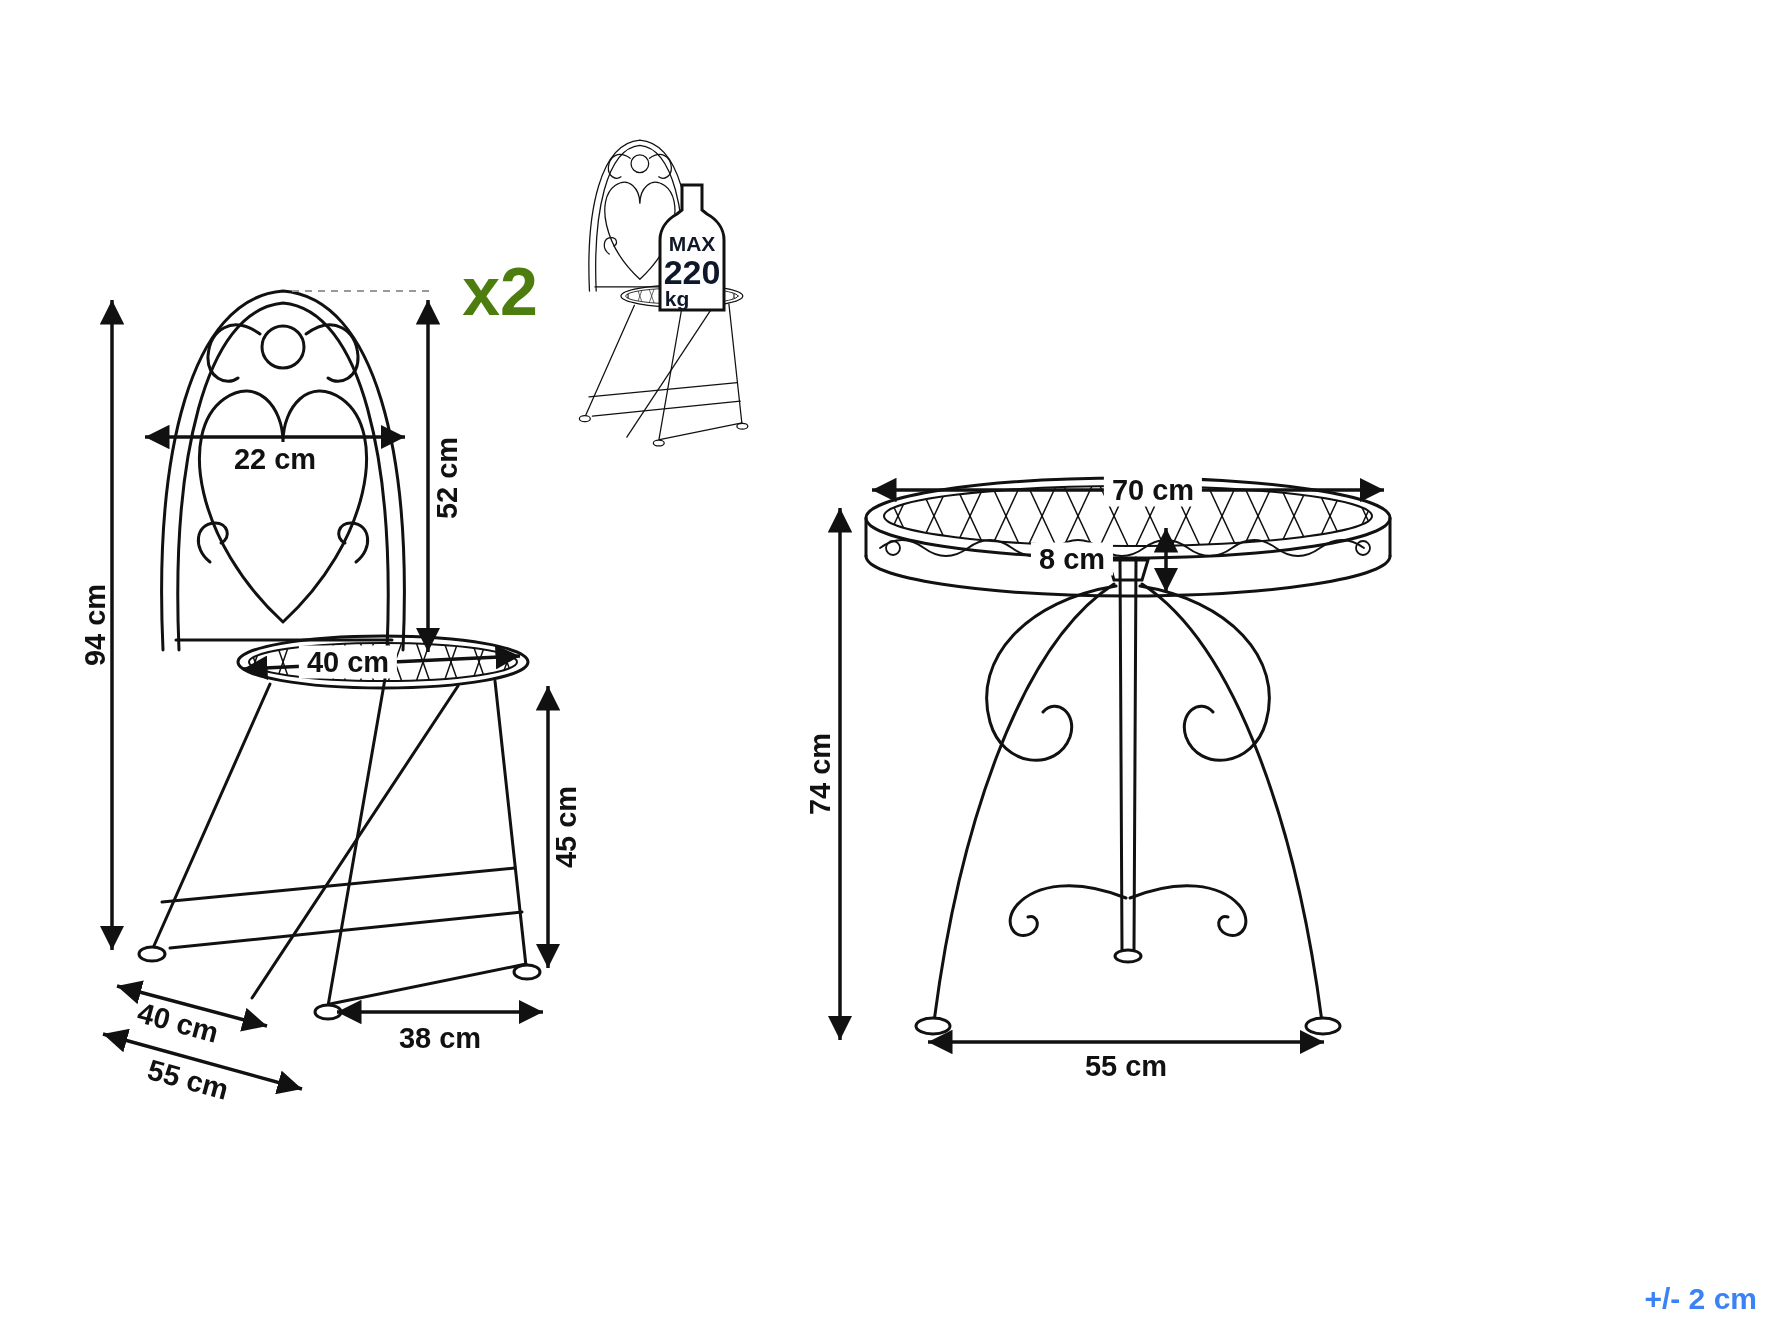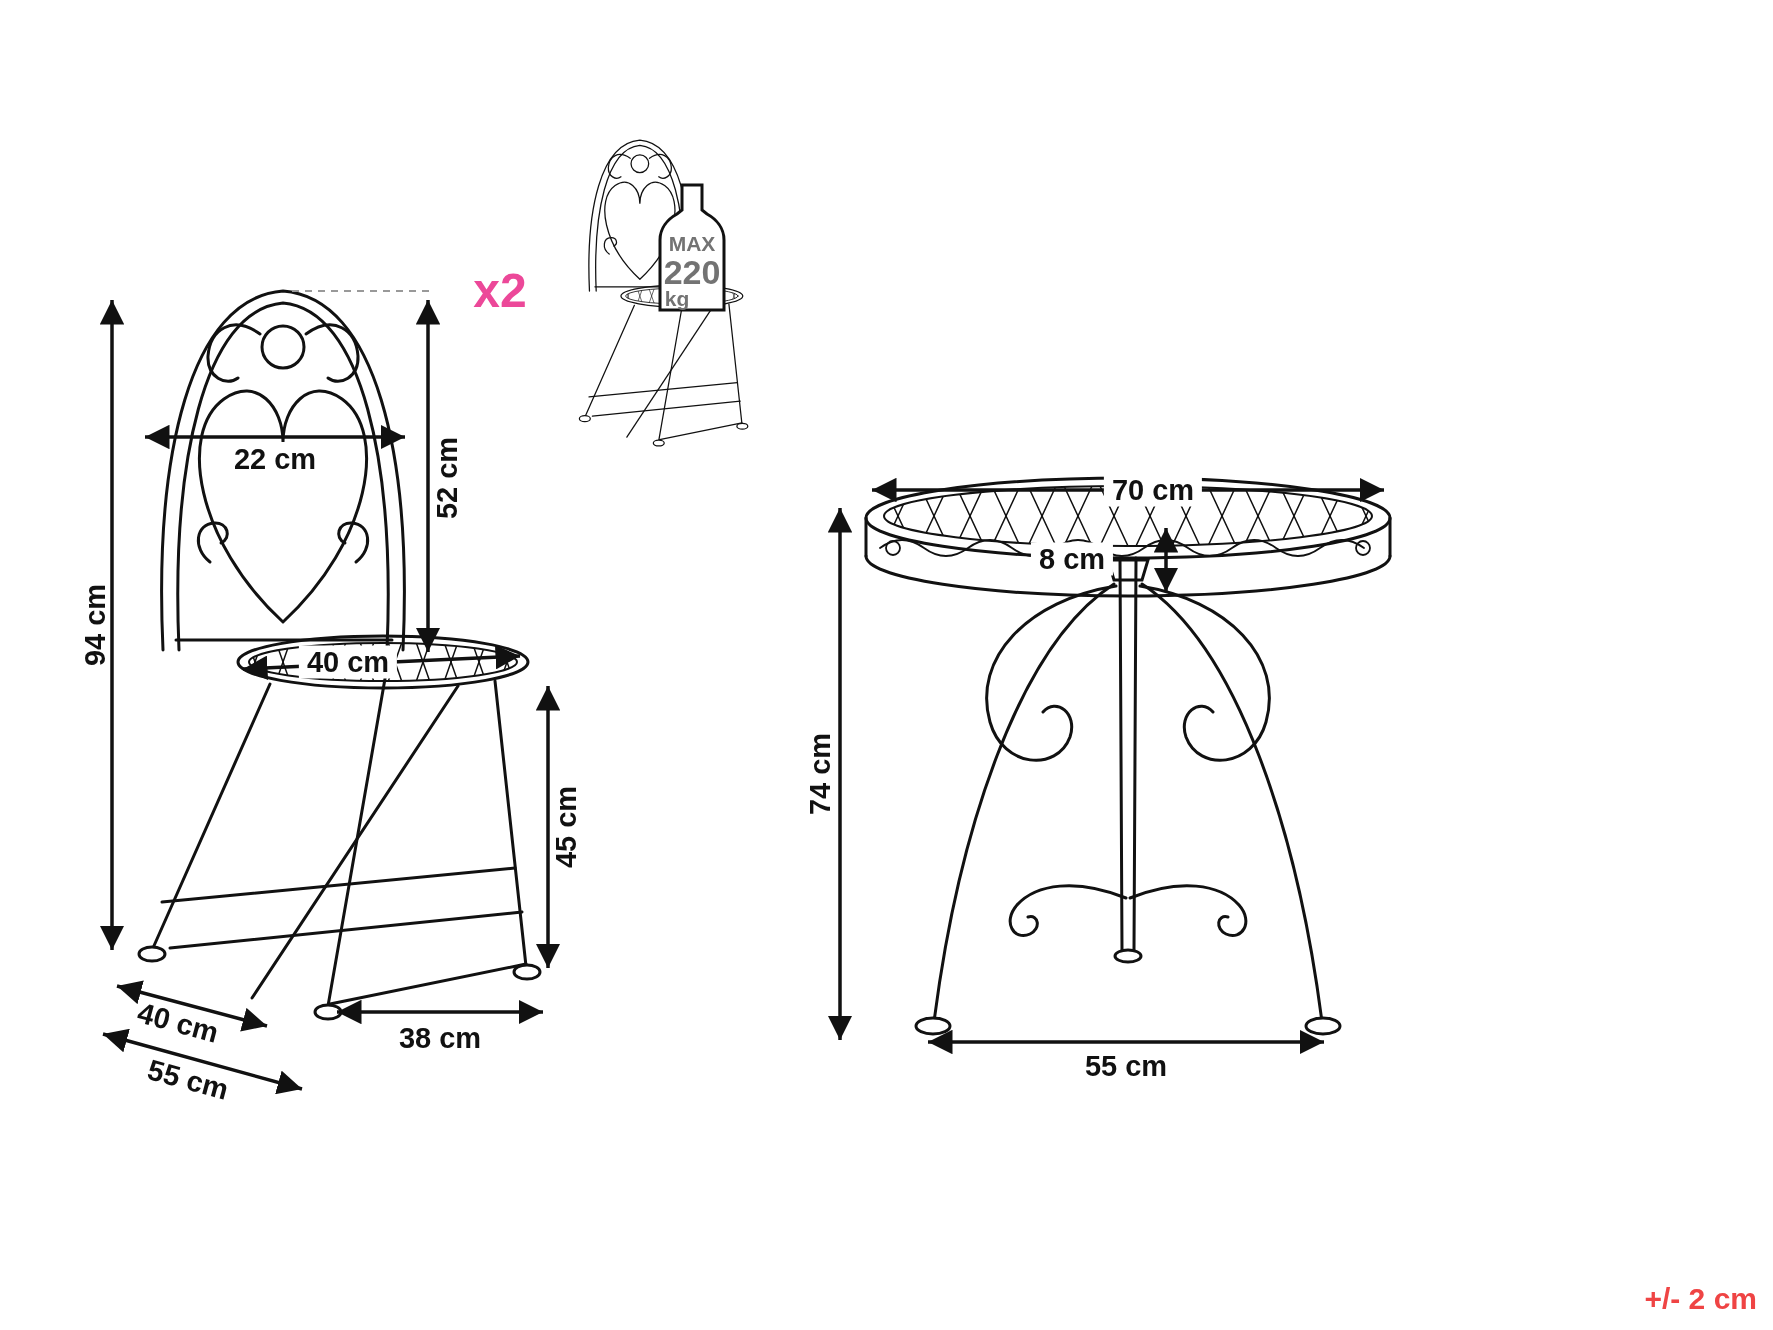--- a/index.html
+++ b/index.html
@@ -20,41 +20,41 @@
     line-height:1;
     white-space:nowrap;
   }
   .dim-label.vert{transform:translate(-50%,-50%) rotate(-90deg);}
   .dim-label.tilt{transform:translate(-50%,-50%) rotate(15deg);}
   .dim-label.onart{background:#fff;padding:2px 8px;}
   .qty-label{
     position:absolute;
     transform:translate(-50%,-50%);
     font-weight:bold;
-    font-size:48px;
-    color:#ec4899;
+    font-size:68px;
+    color:#4d7c0f;
     line-height:1;
   }
   .maxload{
     position:absolute;
     transform:translate(-50%,-50%);
     font-weight:bold;
-    color:#737373;
+    color:#0f172a;
     line-height:1;
     text-align:left;
   }
   .maxload.small{font-size:21px;}
   .maxload.big{font-size:34px;}
   .tolerance{
     position:absolute;
     right:16px;
     top:1284px;
     font-weight:bold;
     font-size:30px;
-    color:#ef4444;
+    color:#3b82f6;
     line-height:1;
     text-align:right;
   }
 </style>
 </head>
 <body>
 
 <div id="canvas">
 
   <svg id="art" width="1773" height="1330" viewBox="0 0 1773 1330">

